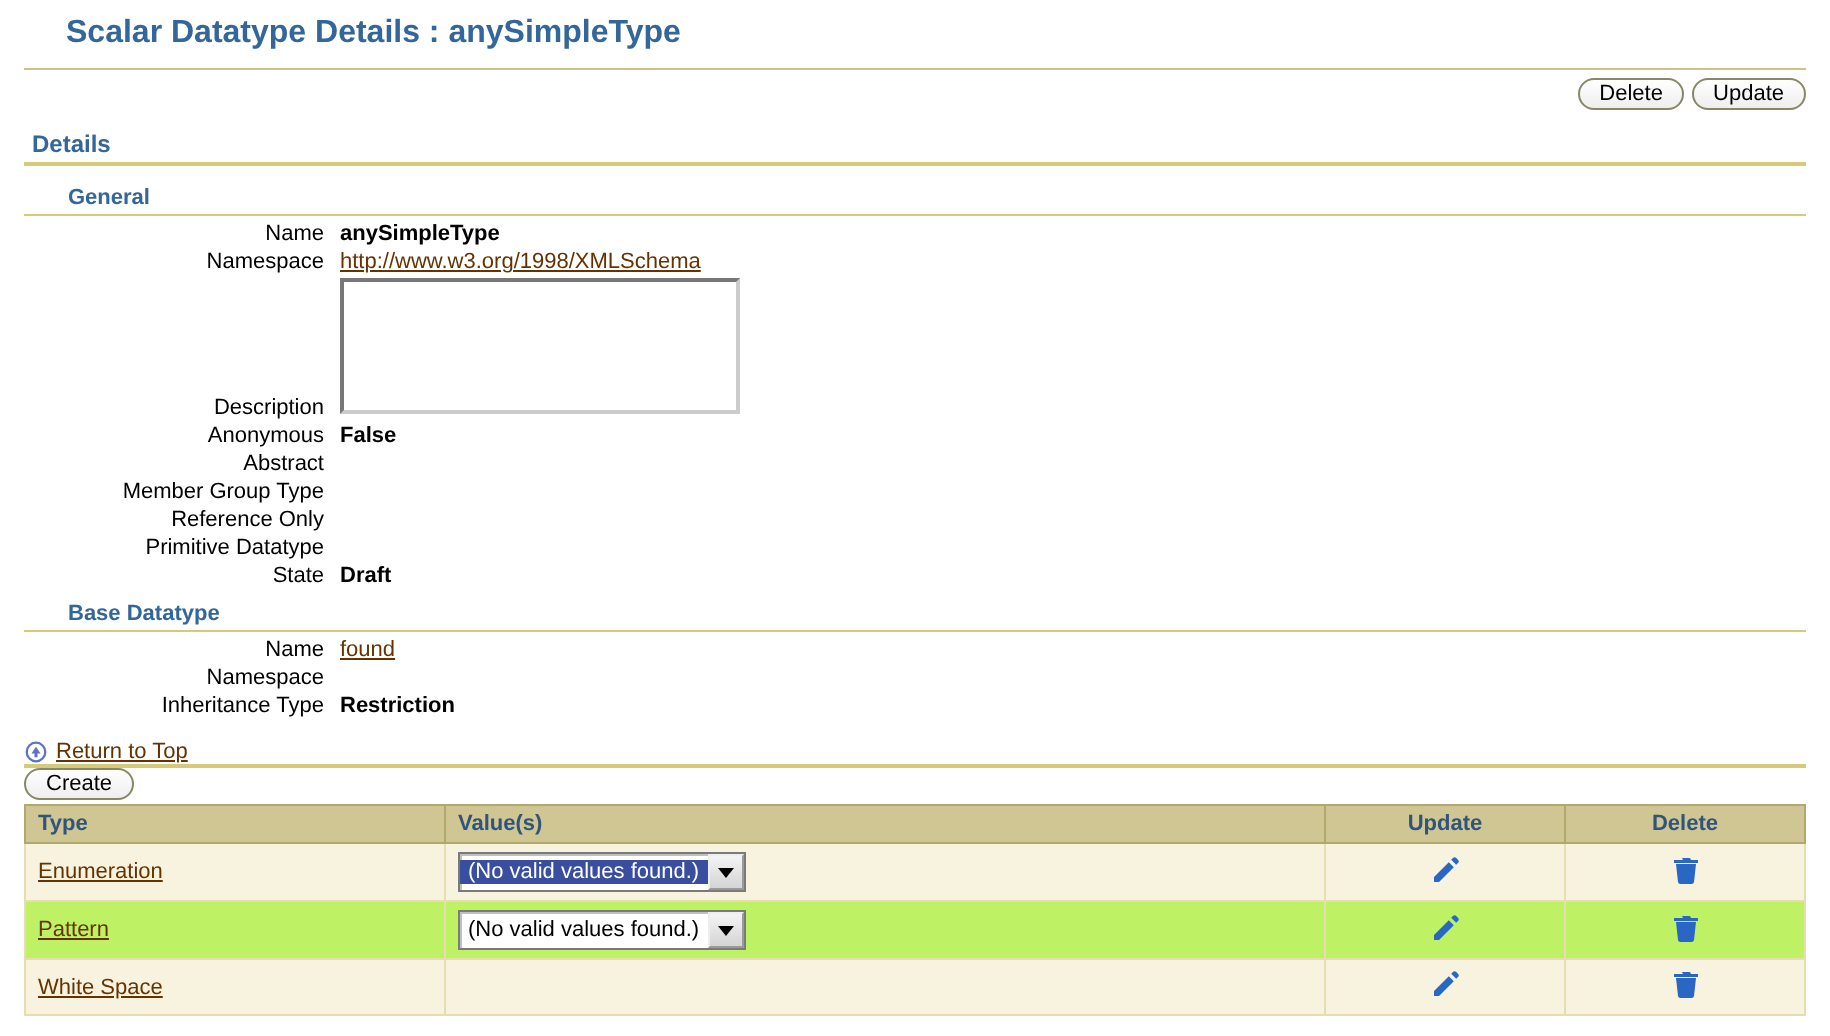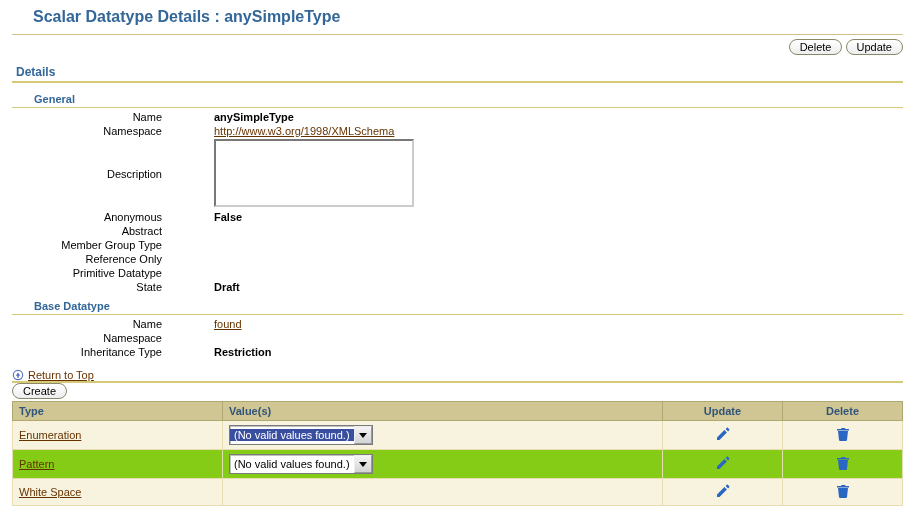--- a/index.html
+++ b/index.html
@@ -40,21 +40,21 @@
     margin-bottom: 4px;
   }
   .subsection-h {
     color: #336699;
     font-weight: bold;
     font-size: 11px;
     padding: 6px 0 2px 22px;
     border-bottom: 1px solid #d6c978;
     margin-bottom: 2px;
   }
-  .kv { display: flex; align-items: center; padding: 1px 0; gap: 44px; }
+  .kv { display: flex; align-items: flex-end; padding: 1px 0; }
   .kv .label {
     width: 150px;
     text-align: right;
     padding-right: 8px;
     color: #000;
   }
   .kv .value { font-weight: bold; }
   .kv .value.link a { color: #663300; text-decoration: underline; font-weight: normal; cursor: pointer; }
   textarea.desc {
     width: 192px;
@@ -82,21 +82,21 @@
     border: 1px solid #b0a96f;
     padding: 3px 6px;
   }
   .tbl thead th.center { text-align: center; }
   .tbl td {
     border: 1px solid #e6ddb0;
     padding: 4px 6px;
     vertical-align: middle;
   }
   .tbl tbody tr.alt { background: #f7f3df; }
-  .tbl tbody tr.plain { background: #84cc16; padding-left: 37px; }
+  .tbl tbody tr.plain { background: #bef264; padding-left: 37px; }
   .type-link { color: #663300; text-decoration: underline; cursor: pointer; }
   .fake-select {
     display: inline-flex;
     align-items: center;
     border: 1px solid #7a7a7a;
     background: #fff;
     height: 18px;
     box-shadow: inset 1px 1px 0 #c0c0c0;
     cursor: pointer;
   }

